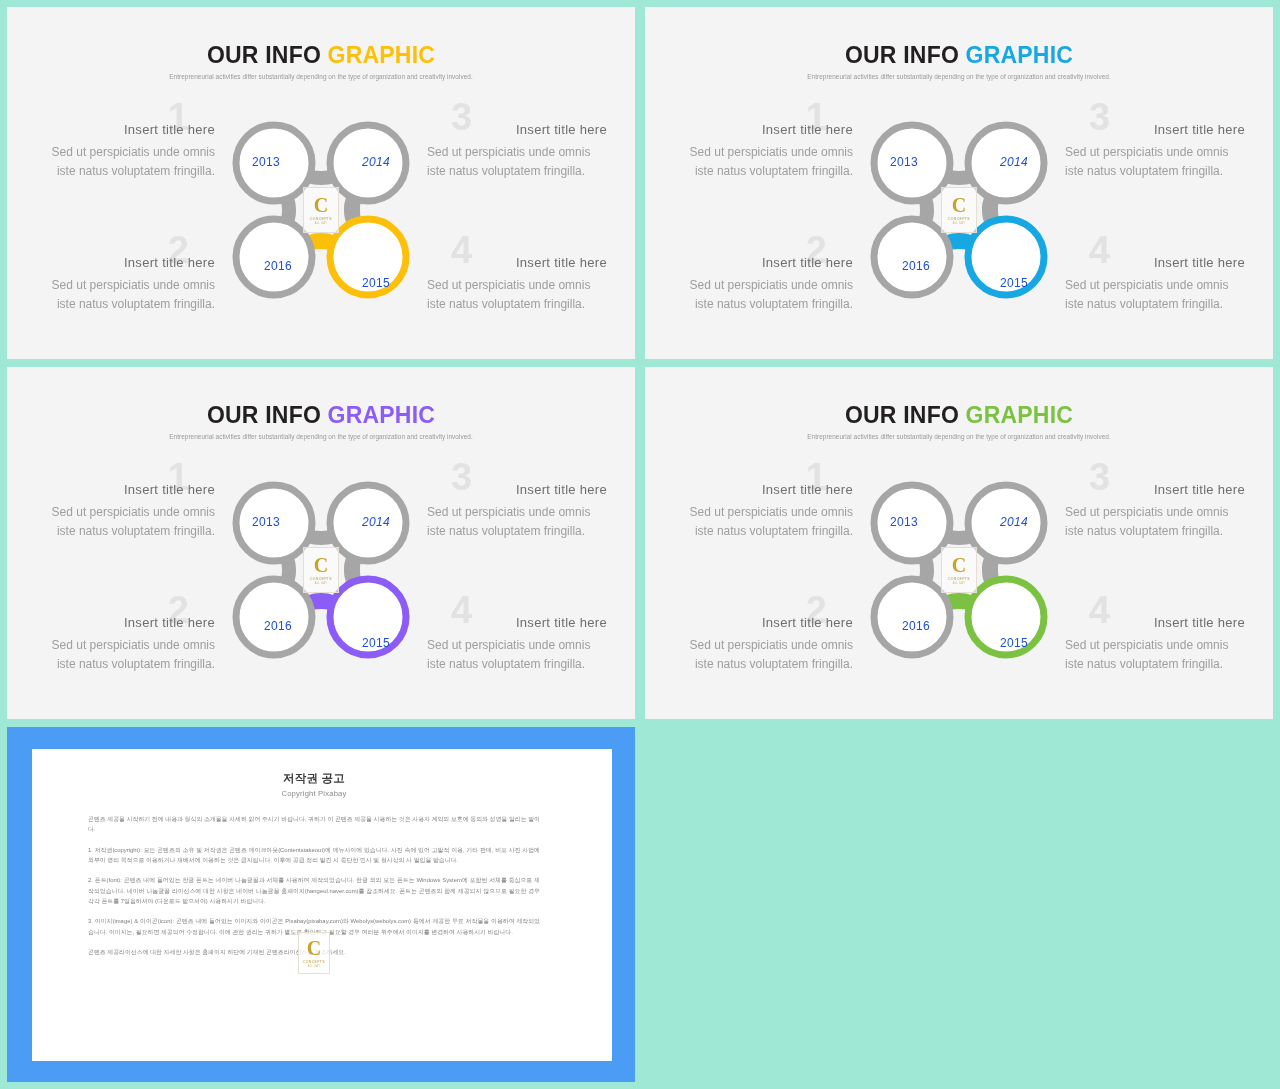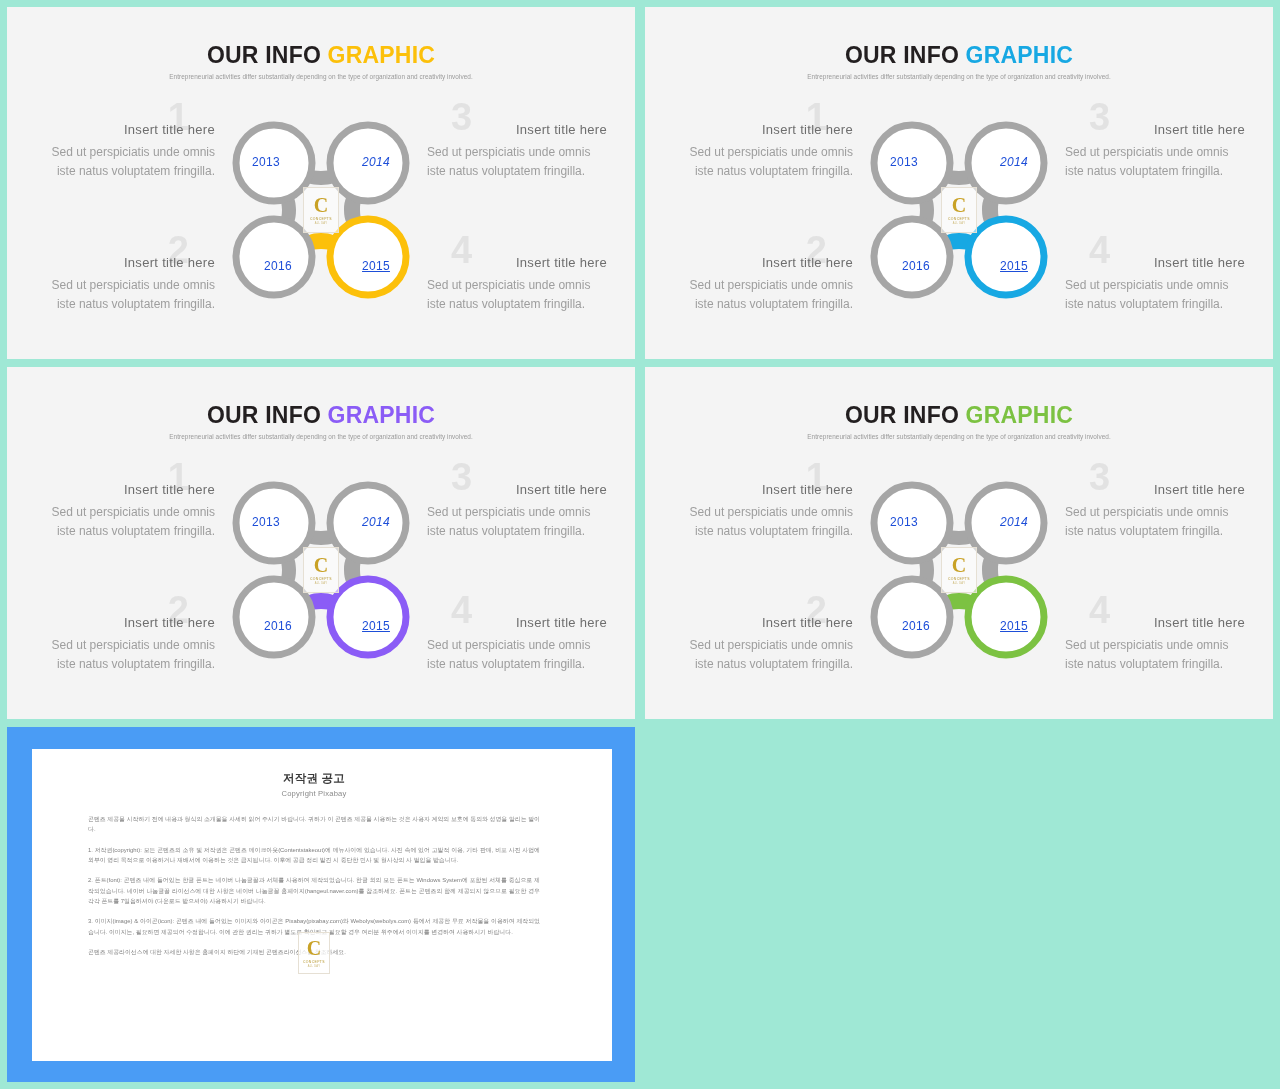--- a/index.html
+++ b/index.html
@@ -109,21 +109,21 @@
     position: absolute;
     width: 64px;
     text-align: center;
     font-size: 12px;
     color: #1d4ed8;
     letter-spacing: .3px;
   }
   .lbl-tl { left: 8px;   top: 40px; }
   .lbl-tr { left: 118px; top: 40px; font-style: italic; }
   .lbl-bl { left: 20px;   top: 144px; }
-  .lbl-br { left: 118px; top: 144px; text-decoration: underline; }
+  .lbl-br { left: 118px; top: 161px; }
 
   
   .logo-mark {
     position: absolute;
     left: 50%; top: 50%;
     transform: translate(-50%, -50%);
     width: 36px; height: 46px;
     background: rgba(255,255,255,.55);
     border: 1px solid #E6E0D4;
     display: flex;

